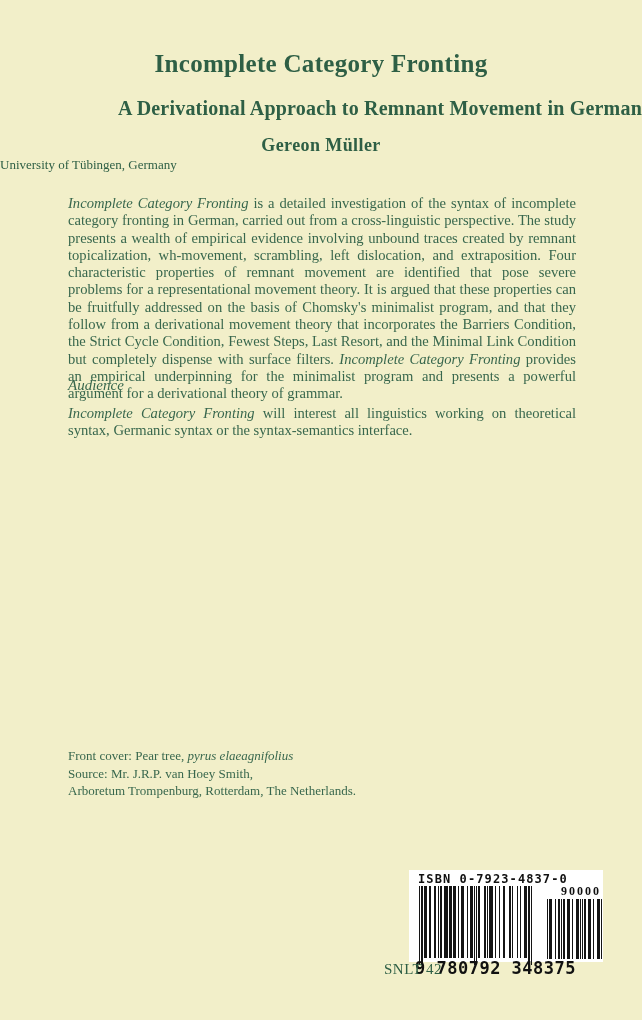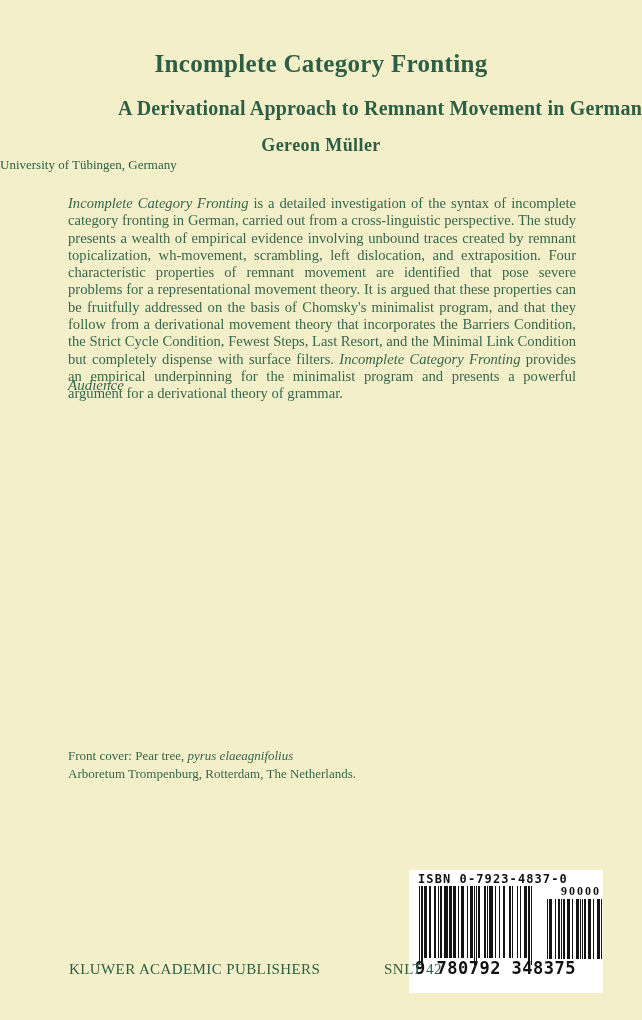--- a/index.html
+++ b/index.html
@@ -62,21 +62,21 @@
   }
   .footer-publisher{
     position:absolute;top:961px;left:69px;
     font-size:15px;letter-spacing:.4px;
   }
   .footer-series{
     position:absolute;top:961px;left:341px;
     font-size:15px;letter-spacing:.5px;margin-left:43px;
   }
   .barcode-box{
-    position:absolute;left:409px;top:870px;width:194px;height:123px;
+    position:absolute;left:409px;top:870px;width:194px;height:92px;
     background:#ffffff;
   }
   .isbn-label{
     position:absolute;top:2px;left:9px;
     font-family:"DejaVu Sans Mono", monospace;
     font-size:12px;font-weight:700;letter-spacing:1.1px;
     color:#111;white-space:nowrap;
   }
   .main-ean{position:absolute;left:10px;top:16px;width:113px;height:79px;}
   .main-digits{
@@ -103,23 +103,25 @@
 
   <div class="title">Incomplete Category Fronting</div>
   <div class="subtitle">A Derivational Approach to Remnant Movement in German</div>
   <div class="author">Gereon Müller</div>
   <div class="affiliation">University of Tübingen, Germany</div>
 
   <p class="body-par"><i>Incomplete Category Fronting</i><span> is a detailed investigation of the syntax of incomplete category fronting in German, carried out from a cross-linguistic perspective. The study presents a wealth of empirical evidence involving unbound traces created by remnant topicalization, wh-movement, scrambling, left dislocation, and extraposition. Four characteristic properties of remnant movement are identified that pose severe problems for a representational movement theory. It is argued that these properties can be fruitfully addressed on the basis of Chomsky's minimalist program, and that they follow from a derivational movement theory that incorporates the Barriers Condition, the Strict Cycle Condition, Fewest Steps, Last Resort, and the Minimal Link Condition but completely dispense with surface filters. </span><i>Incomplete Category Fronting</i><span> provides an empirical underpinning for the minimalist program and presents a powerful argument for a derivational theory of grammar.</span></p>
 
   <div class="audience-h">Audience</div>
 
+  <p class="audience-par"><i>Incomplete Category Fronting</i><span> will interest all linguistics working on theoretical syntax, Germanic syntax or the syntax-semantics interface.</span></p>
 
   <div class="credit">
     <div><span>Front cover: Pear tree, </span><i>pyrus elaeagnifolius</i></div>
+    <div>Source: Mr. J.R.P. van Hoey Smith,</div>
     <div>Arboretum Trompenburg, Rotterdam, The Netherlands.</div>
   </div>
 
   <div class="barcode-box">
     <div class="isbn-label">ISBN 0-7923-4837-0</div>
     <svg class="main-ean" id="ean-main" xmlns="http://www.w3.org/2000/svg" viewBox="0 0 95 79" preserveAspectRatio="none" shape-rendering="crispEdges">
         <rect x="0" y="0" width="1" height="79"></rect>
         <rect x="2" y="0" width="1" height="79"></rect>
         <rect x="4" y="0" width="1" height="72"></rect>
         <rect x="5" y="0" width="1" height="72"></rect>
@@ -188,16 +190,15 @@
         <rect x="35" y="0" width="1" height="60"></rect>
         <rect x="36" y="0" width="1" height="60"></rect>
         <rect x="37" y="0" width="1" height="60"></rect>
         <rect x="39" y="0" width="1" height="60"></rect>
         <rect x="43" y="0" width="1" height="60"></rect>
         <rect x="44" y="0" width="1" height="60"></rect>
         <rect x="46" y="0" width="1" height="60"></rect>
       </svg>
   </div>
 
-  <div class="footer-publisher">KLUWER ACADEMIC PUBLISHERS</div>
   <div class="footer-series">SNLT 42</div>
 
 </div>
 
 </body></html>

